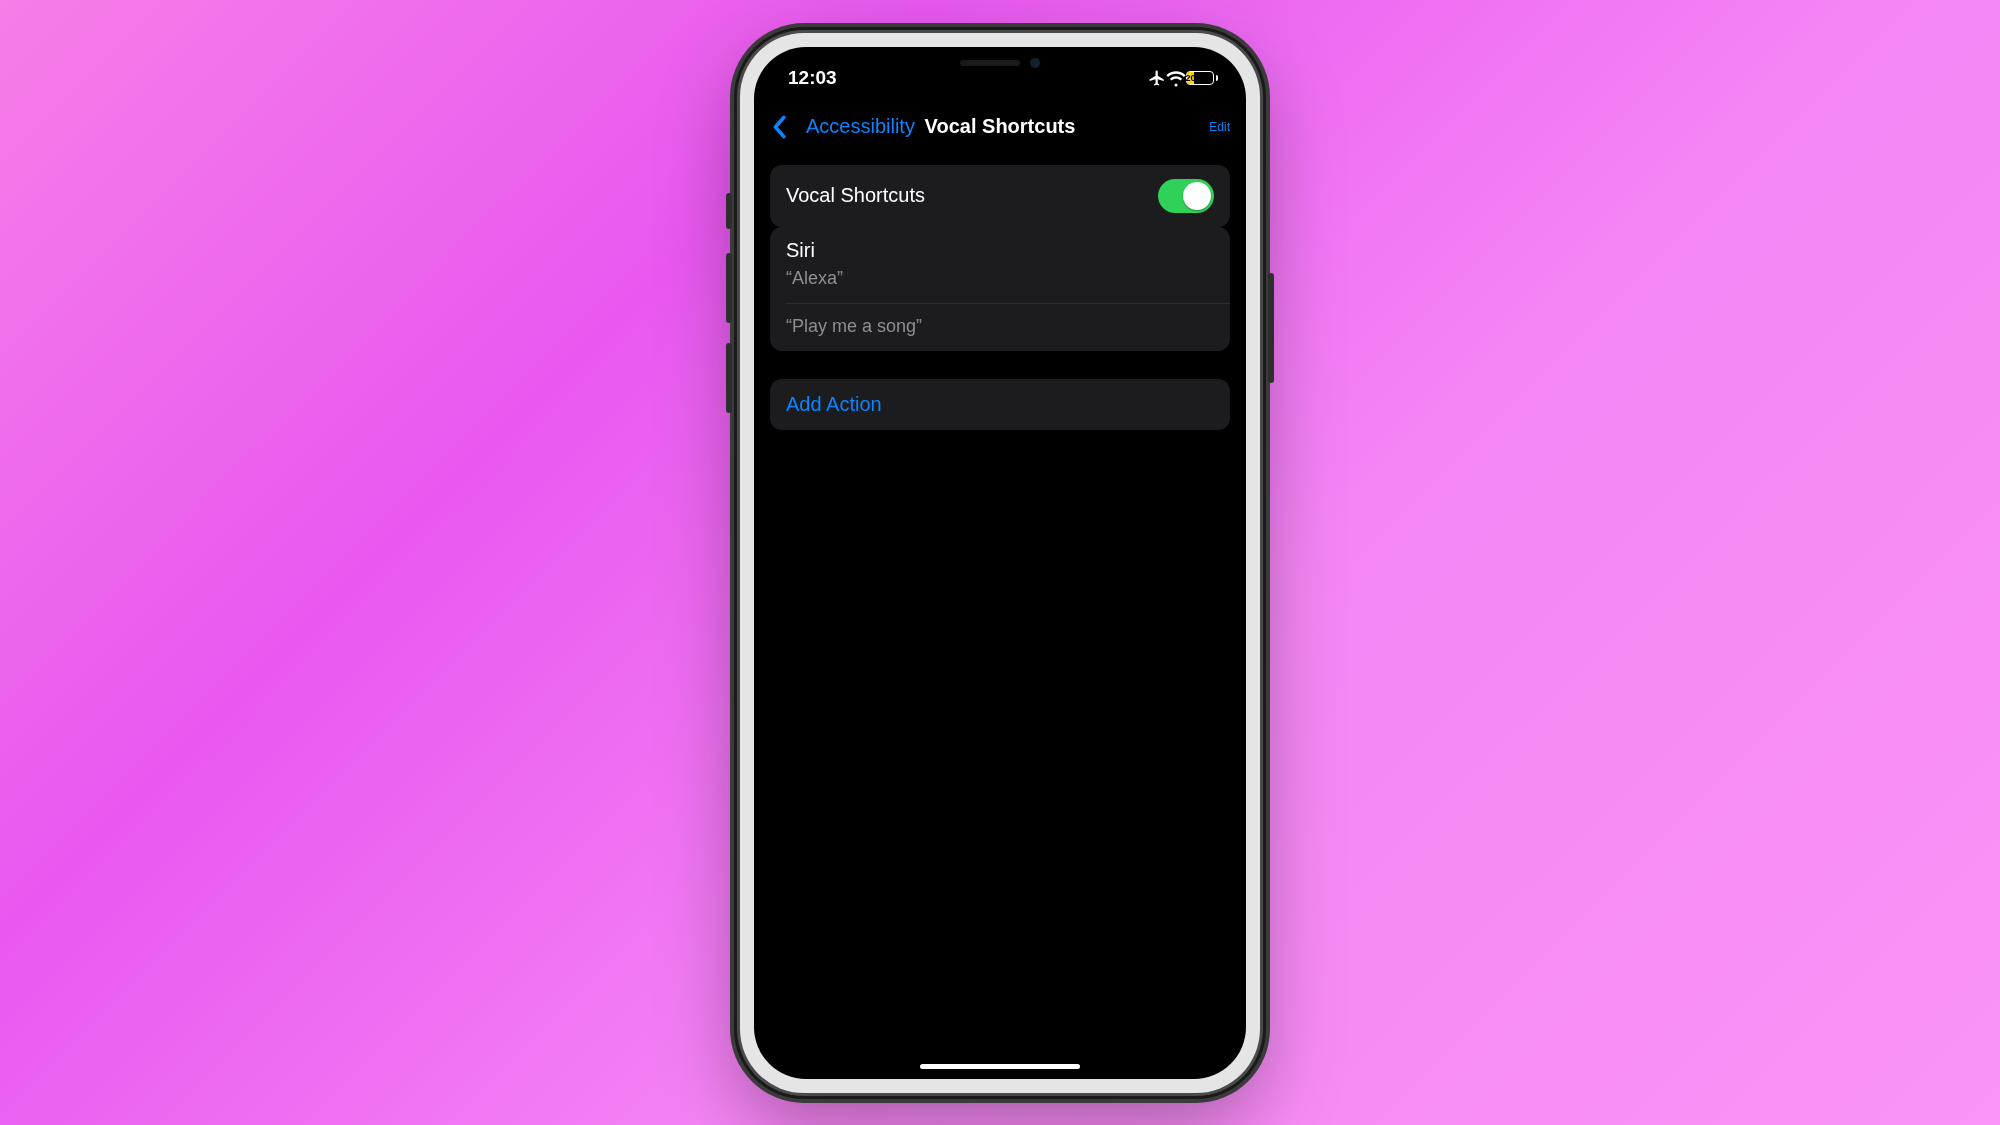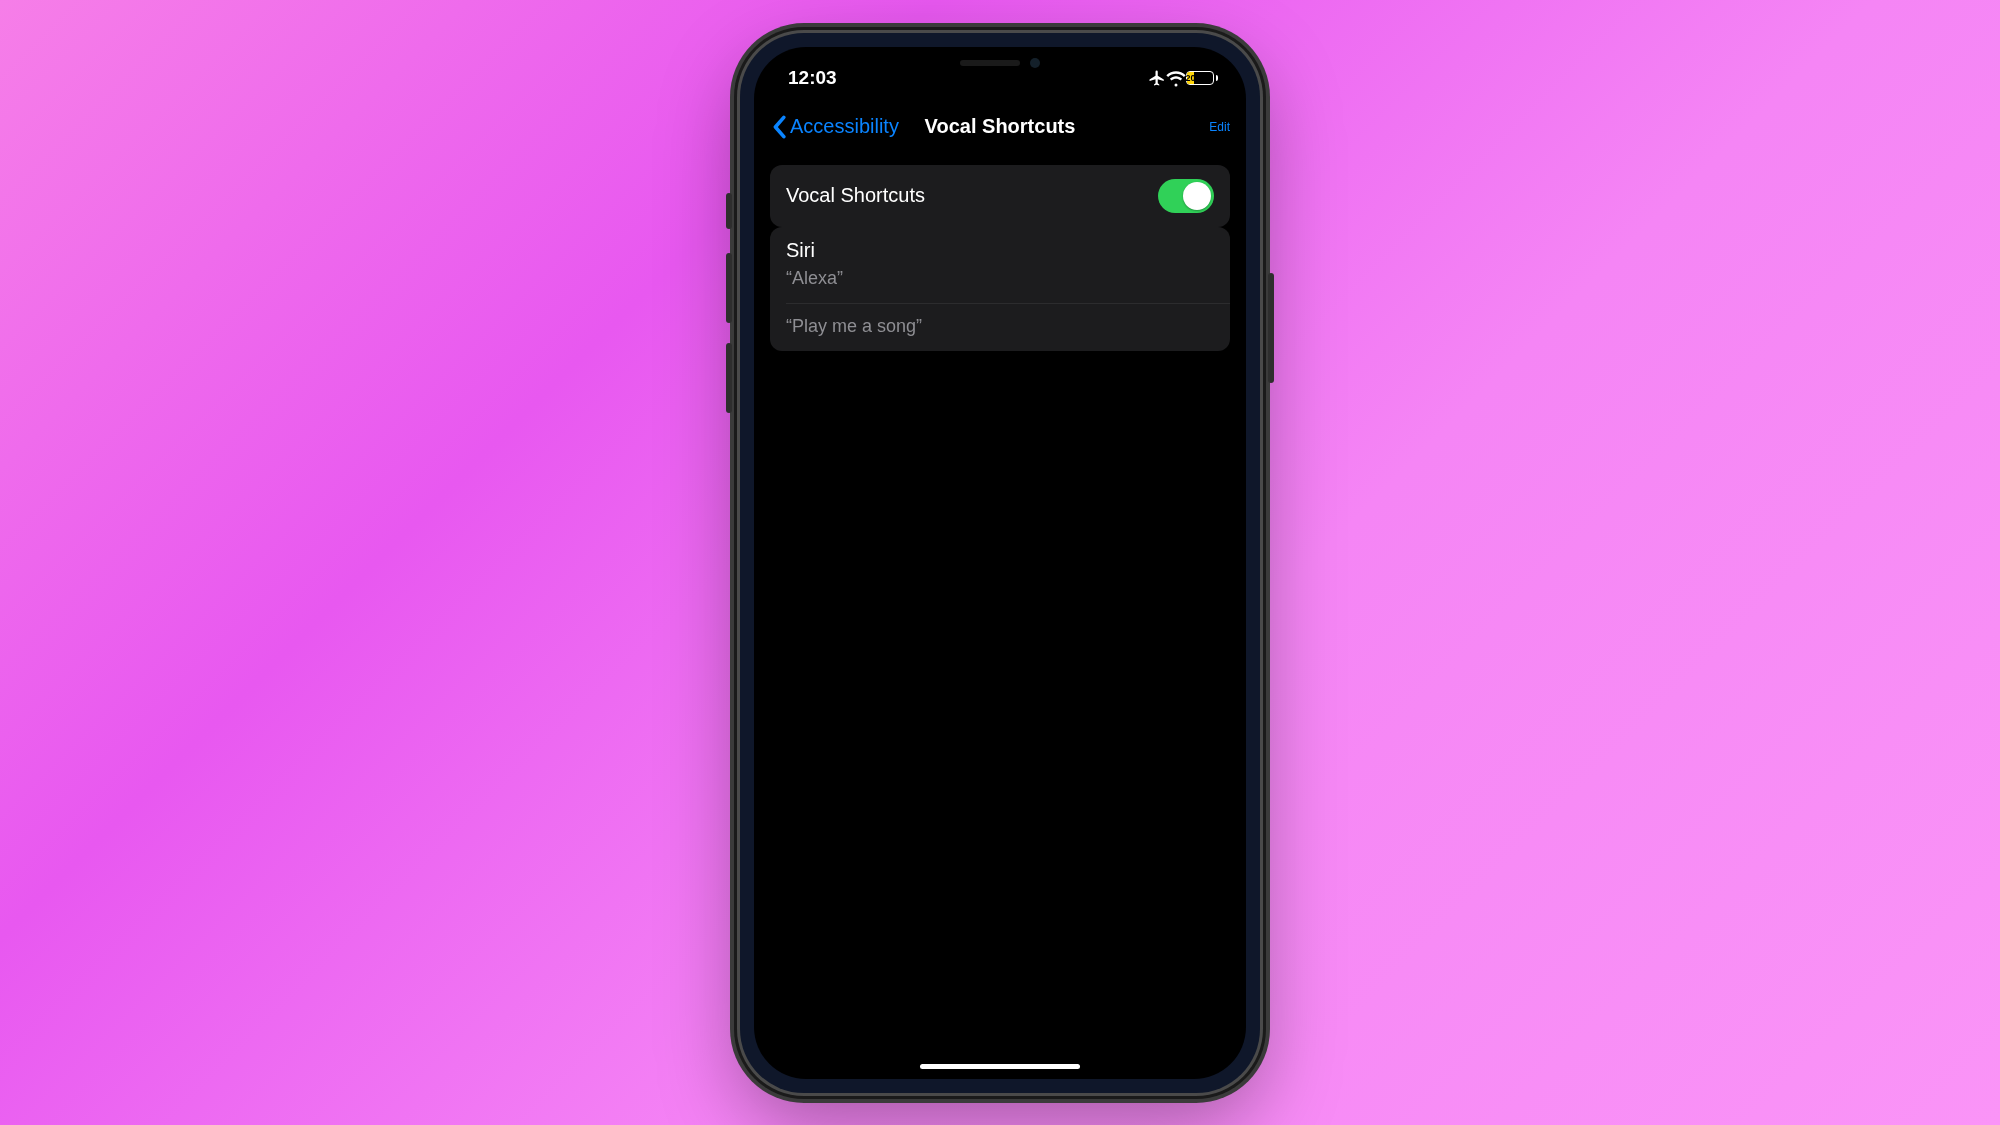--- a/index.html
+++ b/index.html
@@ -11,21 +11,21 @@
     align-items: center;
     justify-content: center;
     font-family: -apple-system, BlinkMacSystemFont, "Segoe UI", "Helvetica Neue", Arial, sans-serif;
     overflow: hidden;
   }
 
   
   .phone {
     width: 520px;
     height: 1060px;
-    background: #0f172a;
+    background: #e5e5e5;
     border-radius: 64px;
     position: relative;
     box-shadow:
       0 0 0 3px #4a4a4a,
       0 0 0 6px #1a1a1a,
       0 0 0 10px #3b3b3b,
       0 30px 80px rgba(0,0,0,0.35);
     padding: 14px;
   }
   .screen {
@@ -95,21 +95,21 @@
     height:100%;width:30%;background:#ffd60a;border-radius:2px 0 0 2px;
     display:flex;align-items:center;justify-content:center;
     font-size:9px;font-weight:700;color:#000;
   }
   .battery-tip{width:2.5px;height:6px;background:#fff;border-radius:0 2px 2px 0;}
 
   
   .navbar{
     height:48px;display:flex;align-items:center;justify-content:space-between;padding:0 16px;color:#fff;
   }
-  .back{display:flex;align-items:flex-start;gap:2px;color:#0a84ff;font-size:20px;}
+  .back{display:flex;align-items:flex-start;gap:18px;color:#0a84ff;font-size:20px;}
   .back svg{width:18px;height:24px;}
   .nav-title{font-size:20px;font-weight:600;color:#fff;}
   .edit{color:#0a84ff;font-size:12px;}
   .nav-center{position:absolute;left:50%;transform:translateX(-50%);white-space:nowrap;}
   .navbar-inner{position:relative;width:100%;height:100%;display:flex;align-items:center;}
 
   
   .content{padding:14px 16px 0 16px;}
   .cell-group{background:#1c1c1e;border-radius:12px;overflow:hidden;}
   .cell{
@@ -214,18 +214,21 @@
           <div class="action-sub">“Alexa”</div>
         </div>
         <div class="divider"></div>
         <div class="action-cell">
           <div class="action-sub">“Play me a song”</div>
         </div>
       </div>
 
       <div class="spacer"></div>
 
+      <div class="cell-group">
+        <div class="add-action">Add Action</div>
+      </div>
 
     </div>
 
     <div class="home-indicator"></div>
   </div>
 </div>
 
 </body></html>

